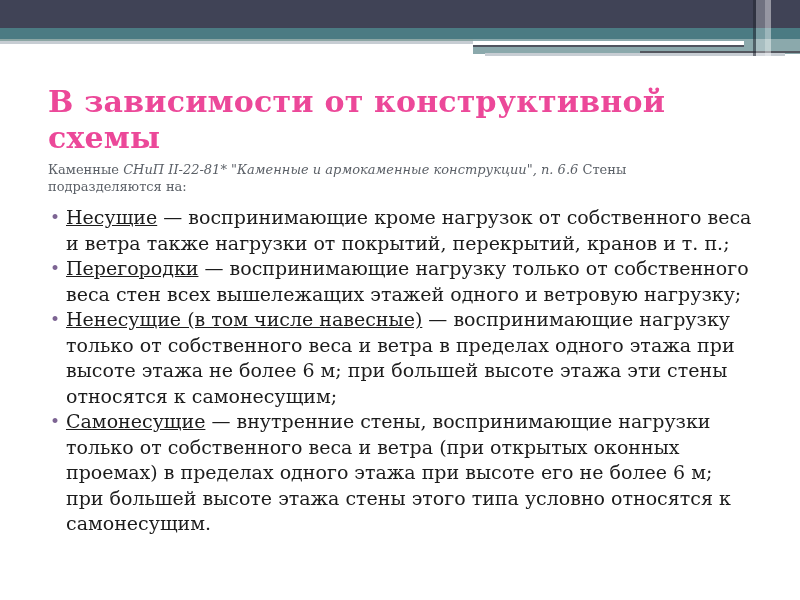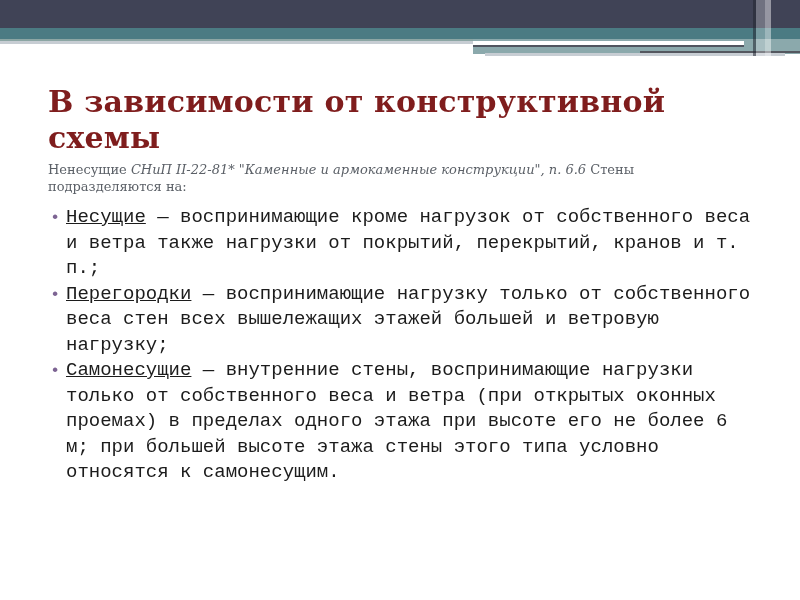--- a/index.html
+++ b/index.html
@@ -84,38 +84,37 @@
     left: 48px;
     top: 84px;
     width: 712px;
   }
   .title {
     margin: 0;
     max-width: 690px;
     font-size: 30px;
     line-height: 36px;
     font-weight: bold;
-    color: #7f1d1d;
+    color: #ec4899;
     letter-spacing: 0.2px;
   }
   .subtitle {
     margin: 5px 0 0 0;
     max-width: 600px;
     font-size: 13px;
     line-height: 17px;
     color: #5B6067;
   }
   .subtitle .it { font-style: italic; }
 
   ul.bullets {
     margin: 10px 0 16px 2px;
     padding: 0;
     list-style: none;
     width: 703px;
-    font-family: Liberation Mono, monospace;
   }
   ul.bullets li {
     position: relative;
     padding-left: 16px;
     font-size: 19px;
     line-height: 25.5px;
     color: #1C1C1C;
   }
   ul.bullets li::before {
     content: "\2022";
@@ -142,22 +141,23 @@
   <div class="line-dark-right2"></div>
   <div class="line-gray-right"></div>
   <div class="vstripe-a"></div>
   <div class="vstripe-b"></div>
   <div class="vstripe-c"></div>
 
   <div class="content">
 
     <h1 class="title">В зависимости от конструктивной схемы</h1>
 
-    <p class="subtitle"><span>Ненесущие </span><span class="it">СНиП II-22-81* "Каменные и армокаменные конструкции", п. 6.6</span><span> Стены подразделяются на:</span></p>
+    <p class="subtitle"><span>Каменные </span><span class="it">СНиП II-22-81* "Каменные и армокаменные конструкции", п. 6.6</span><span> Стены подразделяются на:</span></p>
 
     <ul class="bullets">
       <li><span class="term">Несущие</span><span> — воспринимающие кроме нагрузок от собственного веса и ветра также нагрузки от покрытий, перекрытий, кранов и т. п.;</span></li>
-      <li><span class="term">Перегородки</span><span> — воспринимающие нагрузку только от собственного веса стен всех вышележащих этажей большей и ветровую нагрузку;</span></li>
+      <li><span class="term">Перегородки</span><span> — воспринимающие нагрузку только от собственного веса стен всех вышележащих этажей одного и ветровую нагрузку;</span></li>
+      <li><span class="term">Ненесущие (в том числе навесные)</span><span> — воспринимающие нагрузку только от собственного веса и ветра в пределах одного этажа при высоте этажа не более 6 м; при большей высоте этажа эти стены относятся к самонесущим;</span></li>
       <li><span class="term">Самонесущие</span><span> — внутренние стены, воспринимающие нагрузки только от собственного веса и ветра (при открытых оконных проемах) в пределах одного этажа при высоте его не более 6 м; при большей высоте этажа стены этого типа условно относятся к самонесущим.</span></li>
     </ul>
 
   </div>
 </div>
 
 </body></html>

